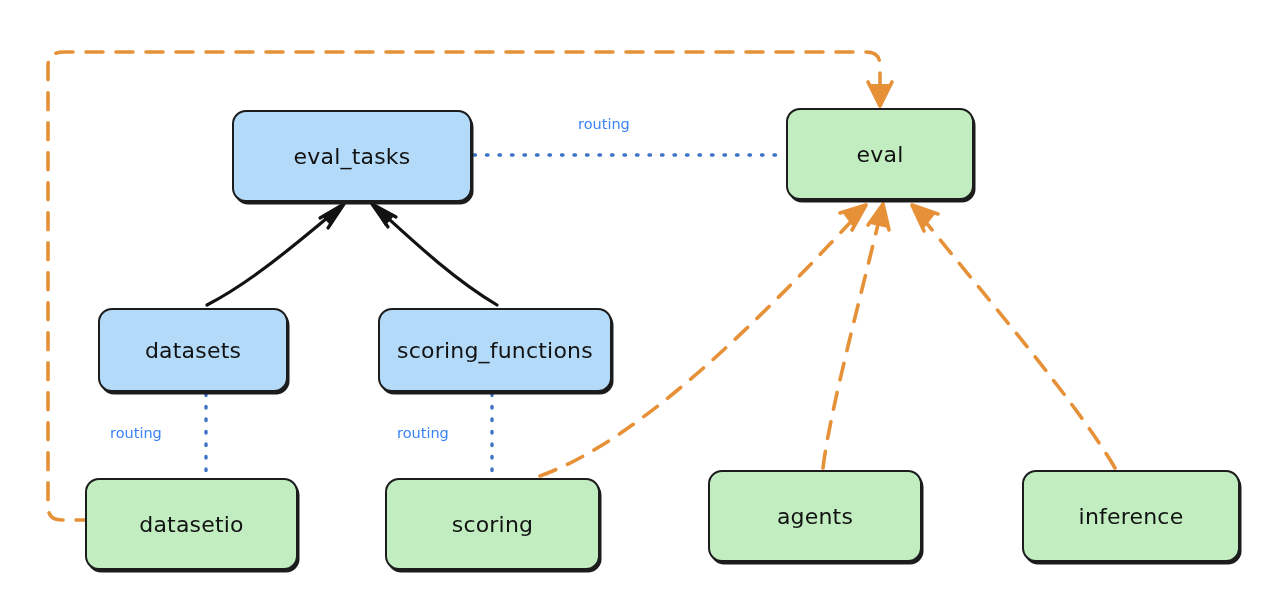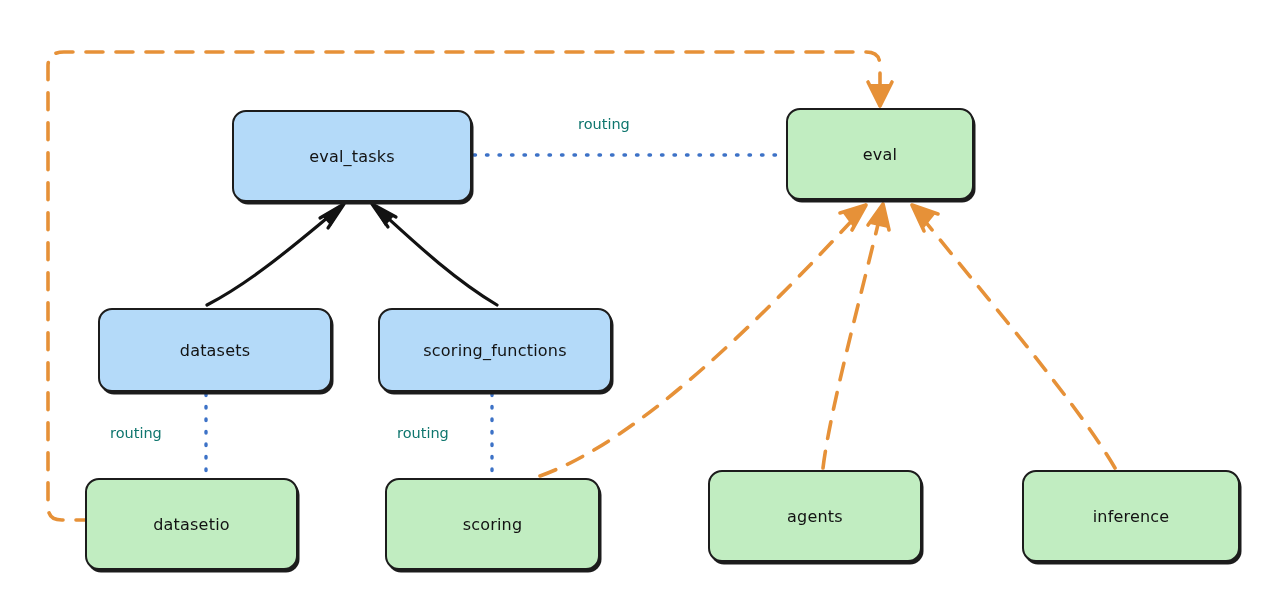--- a/index.html
+++ b/index.html
@@ -29,31 +29,31 @@
     justify-content: center;
     border: 2.6px solid #1c1c1c;
     border-radius: 14px;
     box-shadow: 2px 3px 0 -0.5px #1c1c1c;
     z-index: 3;
   }
   .node-api { background: #b4daf9; }
   .node-provider { background: #c1edc1; }
   .node-label {
     font-family: "DejaVu Sans", sans-serif;
-    font-size: 16px;
+    font-size: 22px;
     color: #121212;
     letter-spacing: 0.2px;
     white-space: nowrap;
     user-select: none;
   }
   .edge-label {
     position: absolute;
     font-family: "DejaVu Sans", sans-serif;
     font-size: 14.5px;
-    color: #0f766e;
+    color: #3b82f6;
     white-space: nowrap;
     z-index: 4;
     user-select: none;
   }
 </style>
 </head>
 <body>
 
 <div id="canvas">
 
@@ -109,21 +109,21 @@
   </svg>
 
   <div class="node node-api" style="left:232px; top:110px; width:240px; height:92px;">
     <span class="node-label">eval_tasks</span>
   </div>
 
   <div class="node node-provider" style="left:786px; top:108px; width:188px; height:92px;">
     <span class="node-label">eval</span>
   </div>
 
-  <div class="node node-api" style="left:98px; top:308px; width:234px; height:84px;">
+  <div class="node node-api" style="left:98px; top:308px; width:190px; height:84px;">
     <span class="node-label">datasets</span>
   </div>
 
   <div class="node node-api" style="left:378px; top:308px; width:234px; height:84px;">
     <span class="node-label">scoring_functions</span>
   </div>
 
   <div class="node node-provider" style="left:85px; top:478px; width:213px; height:92px;">
     <span class="node-label">datasetio</span>
   </div>

